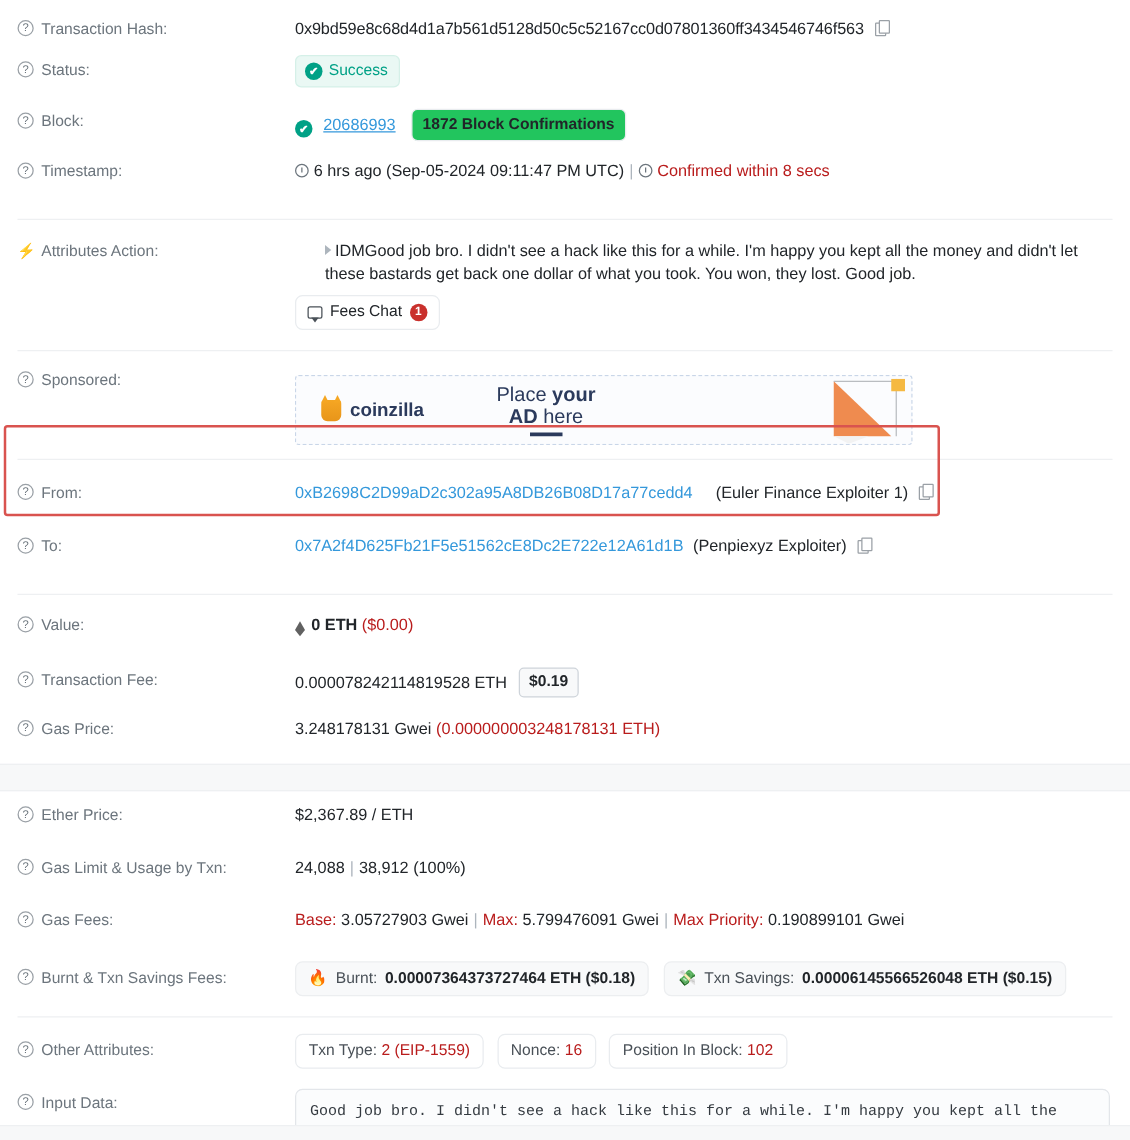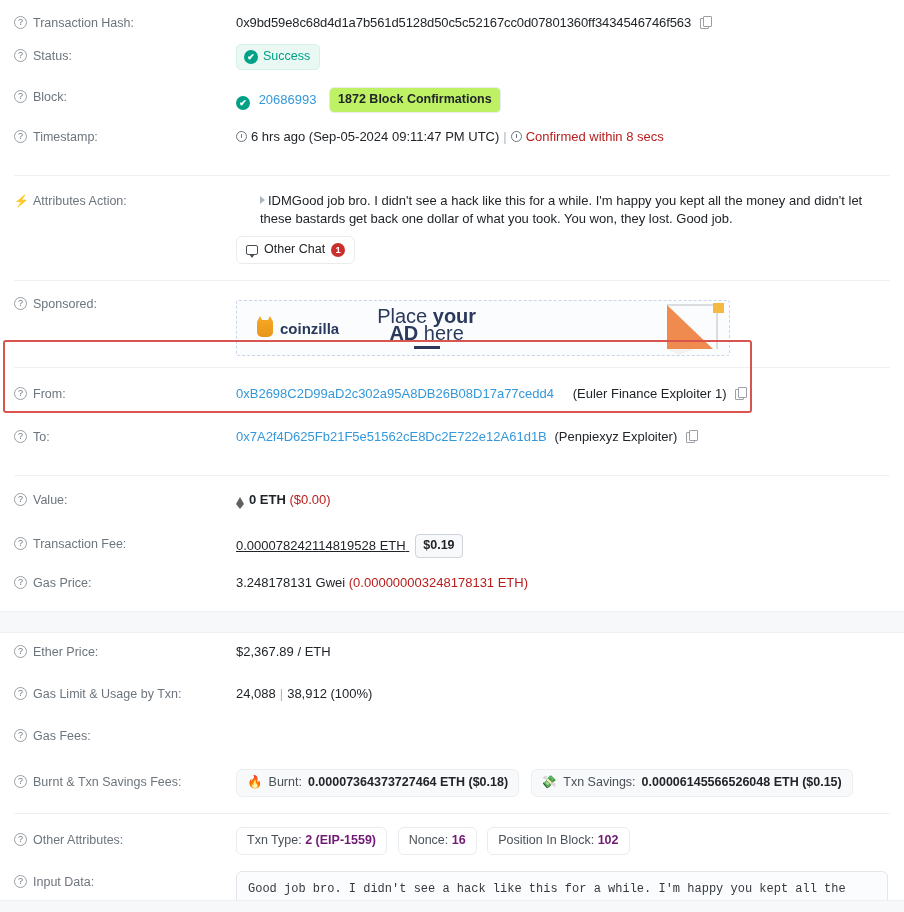--- a/index.html
+++ b/index.html
@@ -126,21 +126,21 @@
   }
 
   .blue-link {
     color: #3498db;
     text-decoration: none;
     cursor: pointer;
   }
 
   .conf-badge {
     display: inline-block;
-    background: #bef264;
+    background: #22c55e;
     border: 1px solid #e9ecef;
     border-radius: 5px;
     padding: 3px 8px 4px;
     font-size: 12.5px;
     font-weight: bold;
     color: #212529;
     margin-left: 9px;
     vertical-align: 1px;
   }
 
@@ -246,23 +246,23 @@
     content: "";
     position: absolute;
     top: -4px;
     border-left: 3.5px solid transparent;
     border-right: 3.5px solid transparent;
     border-bottom: 6px solid #f5a623;
   }
   .ad-cat::before { left: 0px; }
   .ad-cat::after { right: 0px; }
   .ad-center {
-    margin-left: 38px;
+    margin-left: 58px;
     text-align: center;
-    font-size: 20px;
+    font-size: 16px;
     color: #2b3a5c;
     line-height: 17px;
     position: relative;
   }
   .ad-center b { font-weight: bold; }
   .ad-underline {
     width: 26px; height: 3px;
     background: #2b3a5c;
     margin: 4px auto 0;
   }
@@ -342,21 +342,21 @@
   .attr-chip {
     display: inline-block;
     background: #fff;
     border: 1px solid #e9ecef;
     border-radius: 6px;
     padding: 4px 10px 5px;
     font-size: 12.5px;
     color: #495057;
     margin-right: 7px;
   }
-  .attr-chip b { color: #701a75; font-weight: bold; }
+  .attr-chip b { color: #b91c1c; font-weight: normal; }
 
   .input-box {
     width: 652px;
     height: 80px;
     border: 1px solid #e3e6ea;
     border-radius: 6px;
     background: #fbfcfd;
     padding: 9px 11px;
     font-family: "Liberation Mono", monospace;
     font-size: 12px;
@@ -409,21 +409,21 @@
     </div>
   </div>
 
   <div class="row" style="margin-top:11px;">
     <div class="label" style="padding-top:4px;">
       <span class="qicon">?</span>
       <span>Block:</span>
     </div>
     <div class="value" style="padding-top:2px;">
       <span class="check-circle">✔</span>
-      <a class="blue-link" style="margin-left:5px;">20686993</a>
+      <a class="blue-link" style="margin-left:5px;text-decoration:underline;">20686993</a>
       <span class="conf-badge">1872 Block Confirmations</span>
     </div>
   </div>
 
   <div class="row" style="margin-top:13px;">
     <div class="label">
       <span class="qicon">?</span>
       <span>Timestamp:</span>
     </div>
     <div class="value">
@@ -437,21 +437,21 @@
     <div class="label">
       <span class="bolt">⚡</span>
       <span>Attributes Action:</span>
     </div>
     <div class="value" style="max-width:648px;">
       <div class="action-text">
         <span class="tri"></span><span>IDM</span><span>Good job bro. I didn't see a hack like this for a while. I'm happy you kept all the money and didn't let these bastards get back one dollar of what you took. You won, they lost. Good job.</span>
       </div>
       <div class="chat-btn">
         <span class="chat-ico"></span>
-        <span>Other Chat</span>
+        <span>Fees Chat</span>
         <span class="red-dot">1</span>
       </div>
     </div>
   </div>
 
   <div class="hr" style="margin-top:16px;"></div>
 
   <div class="row" style="margin-top:14px;">
     <div class="label">
       <span class="qicon">?</span>
@@ -518,21 +518,21 @@
       <span class="eth-diamond"></span><b>0 ETH</b>
       <span class="muted">($0.00)</span>
     </div>
   </div>
 
   <div class="row" style="margin-top:11px;">
     <div class="label" style="padding-top:4px;">
       <span class="qicon">?</span>
       <span>Transaction Fee:</span>
     </div>
-    <div class="value" style="padding-top:2px;text-decoration:underline;">
+    <div class="value" style="padding-top:2px;">
       <span>0.000078242114819528 ETH</span>
       <span class="usd-chip">$0.19</span>
     </div>
   </div>
 
   <div class="row" style="margin-top:12px;">
     <div class="label">
       <span class="qicon">?</span>
       <span>Gas Price:</span>
     </div>
@@ -559,20 +559,26 @@
     </div>
     <div class="value">
       <span>24,088</span><span class="sep-pipe">|</span><span>38,912 (100%)</span>
     </div>
   </div>
 
   <div class="row" style="margin-top:12px;">
     <div class="label">
       <span class="qicon">?</span>
       <span>Gas Fees:</span>
+    </div>
+    <div class="value">
+      <span class="muted">Base:</span>
+      <span>3.05727903 Gwei</span><span class="sep-pipe">|</span><span class="muted">Max:</span>
+      <span>5.799476091 Gwei</span><span class="sep-pipe">|</span><span class="muted">Max Priority:</span>
+      <span>0.190899101 Gwei</span>
     </div>
   </div>
 
   <div class="row" style="margin-top:12px;">
     <div class="label" style="padding-top:5px;">
       <span class="qicon">?</span>
       <span>Burnt &amp; Txn Savings Fees:</span>
     </div>
     <div class="value">
       <span class="fee-chip">

